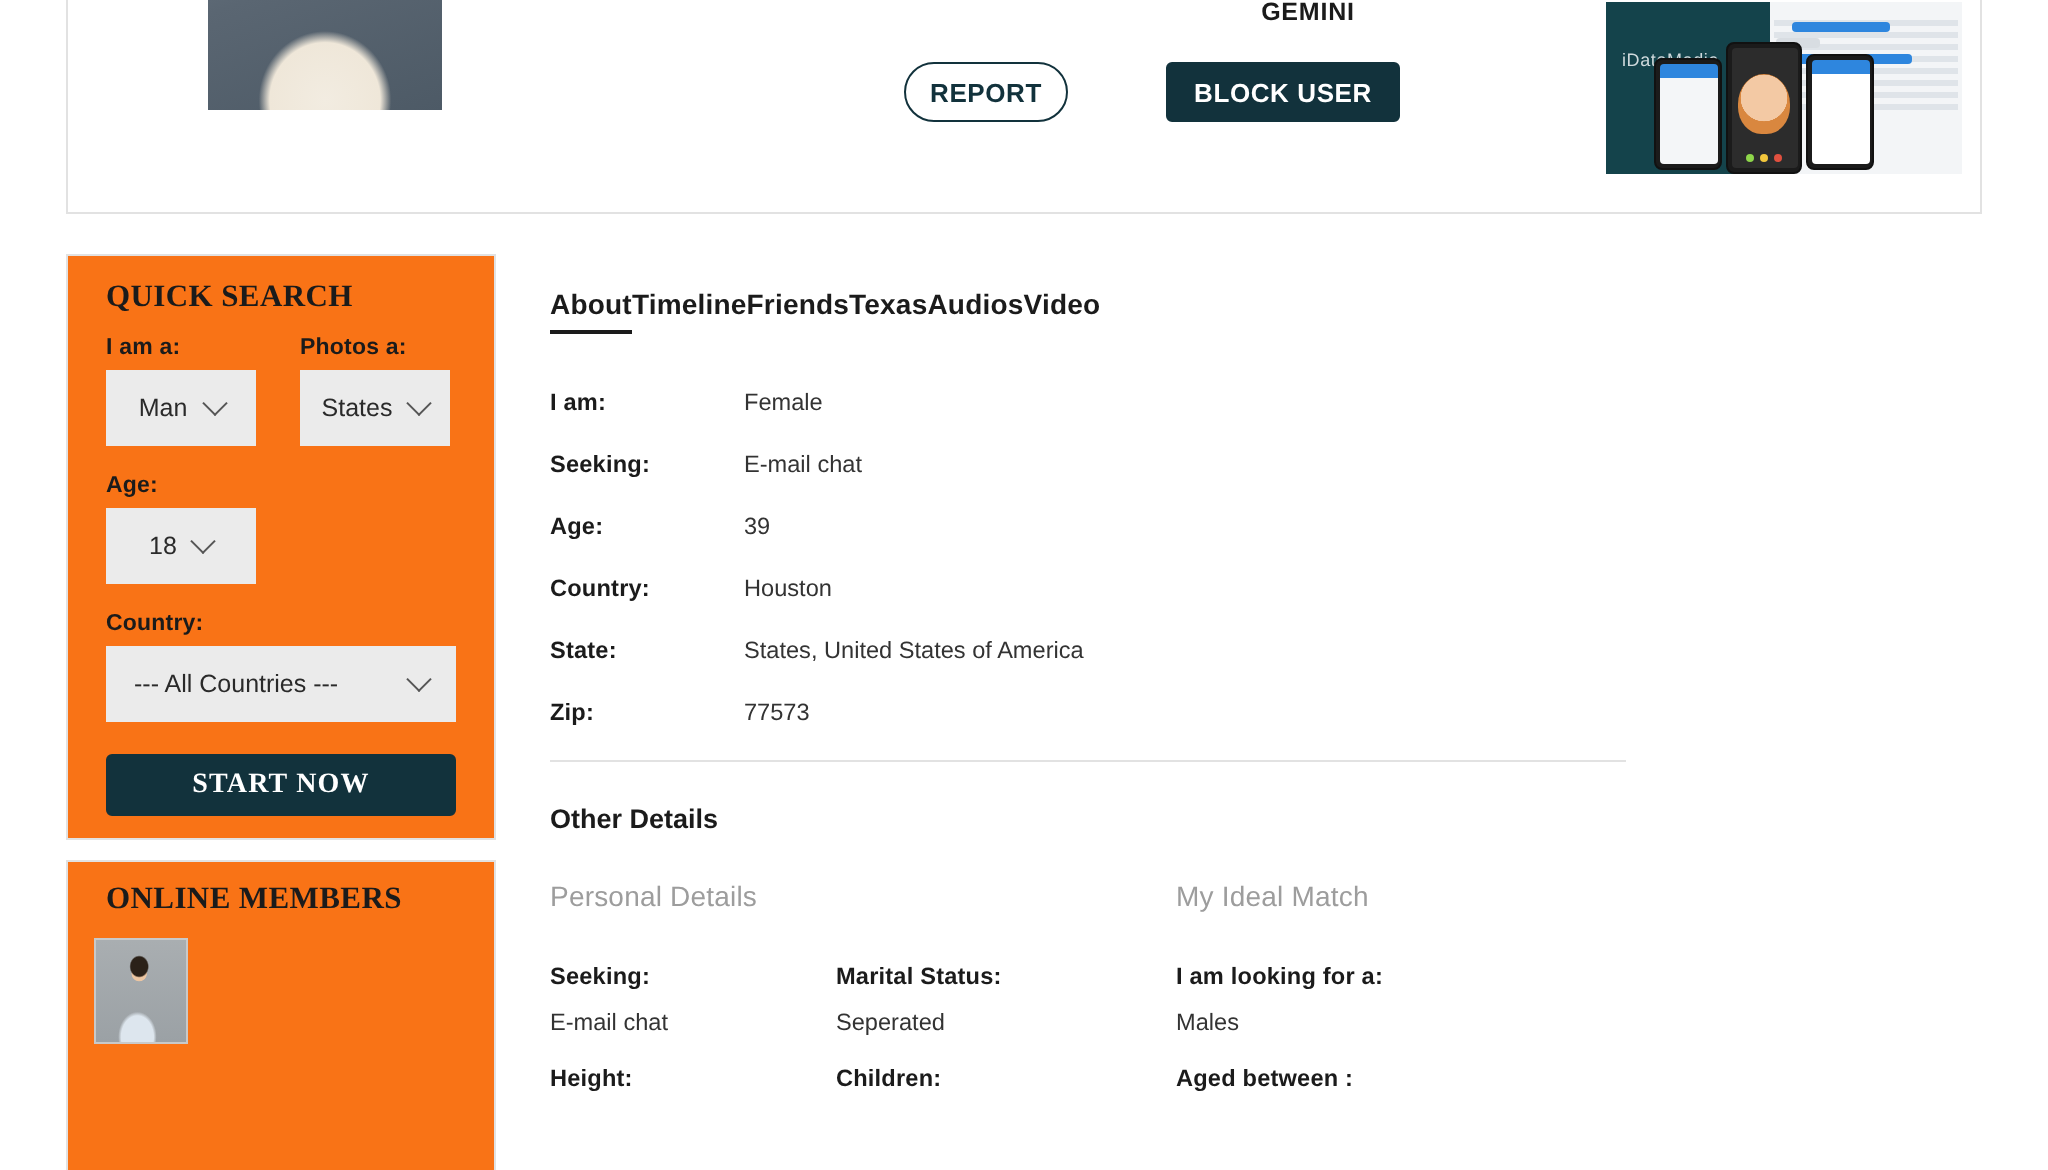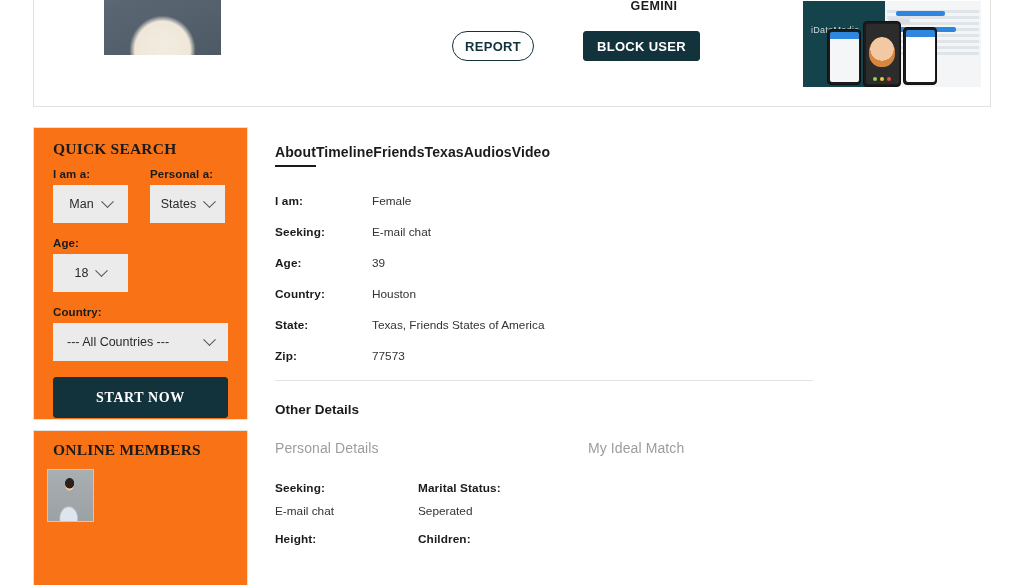--- a/index.html
+++ b/index.html
@@ -167,21 +167,21 @@
     border-right:1.4px solid #555;
     border-bottom:1.4px solid #555;
     transform:rotate(45deg) translate(-2px,-2px);
   }
   .qs-select.wide { justify-content:flex-start; padding:0 14px; }
   .qs-select.wide .val { flex:1; }
   .qs-select.wide .chev { margin-left:0; }
   .qs-gap { height:14px; }
   .btn-start {
     display:block;
-    width:100%; height:41px;
+    width:100%; height:31px;
     margin-top:16px;
     background:#12323c;
     border:1px solid #12323c;
     border-radius:3px;
     color:#ffffff;
     font-family:"Liberation Serif", serif;
     font-size:14px; font-weight:bold; letter-spacing:.6px;
     cursor:pointer;
     padding:0;
   }
@@ -326,21 +326,21 @@
 
       <div class="qs-row">
         <div class="qs-field">
           <span class="qs-label">I am a:</span>
           <div class="qs-select">
             <span class="val">Man</span>
             <span class="chev"></span>
           </div>
         </div>
         <div class="qs-field">
-          <span class="qs-label">Personal a:</span>
+          <span class="qs-label">Photos a:</span>
           <div class="qs-select">
             <span class="val">States</span>
             <span class="chev"></span>
           </div>
         </div>
       </div>
 
       <div class="qs-gap"></div>
 
       <div class="qs-row">
@@ -397,21 +397,21 @@
       <div class="about-row">
         <div class="about-key">Age:</div>
         <div class="about-val">39</div>
       </div>
       <div class="about-row">
         <div class="about-key">Country:</div>
         <div class="about-val">Houston</div>
       </div>
       <div class="about-row">
         <div class="about-key">State:</div>
-        <div class="about-val">Texas, Friends States of America</div>
+        <div class="about-val">States, United States of America</div>
       </div>
       <div class="about-row">
         <div class="about-key">Zip:</div>
         <div class="about-val">77573</div>
       </div>
     </div>
 
     <div class="divider"></div>
 
     <div class="other-title">Other Details</div>
@@ -431,18 +431,24 @@
             <div class="det-key">Marital Status:</div>
             <div class="det-val">Seperated</div>
             <div class="det-key">Children:</div>
 
           </div>
         </div>
       </div>
 
       <div class="sec-right">
         <div class="sec-head">My Ideal Match</div>
+        <div class="sec-col">
+          <div class="det-key">I am looking for a:</div>
+          <div class="det-val">Males</div>
+          <div class="det-key">Aged between :</div>
+
+        </div>
       </div>
 
     </div>
   </div>
 
 </div>
 
 </body></html>

